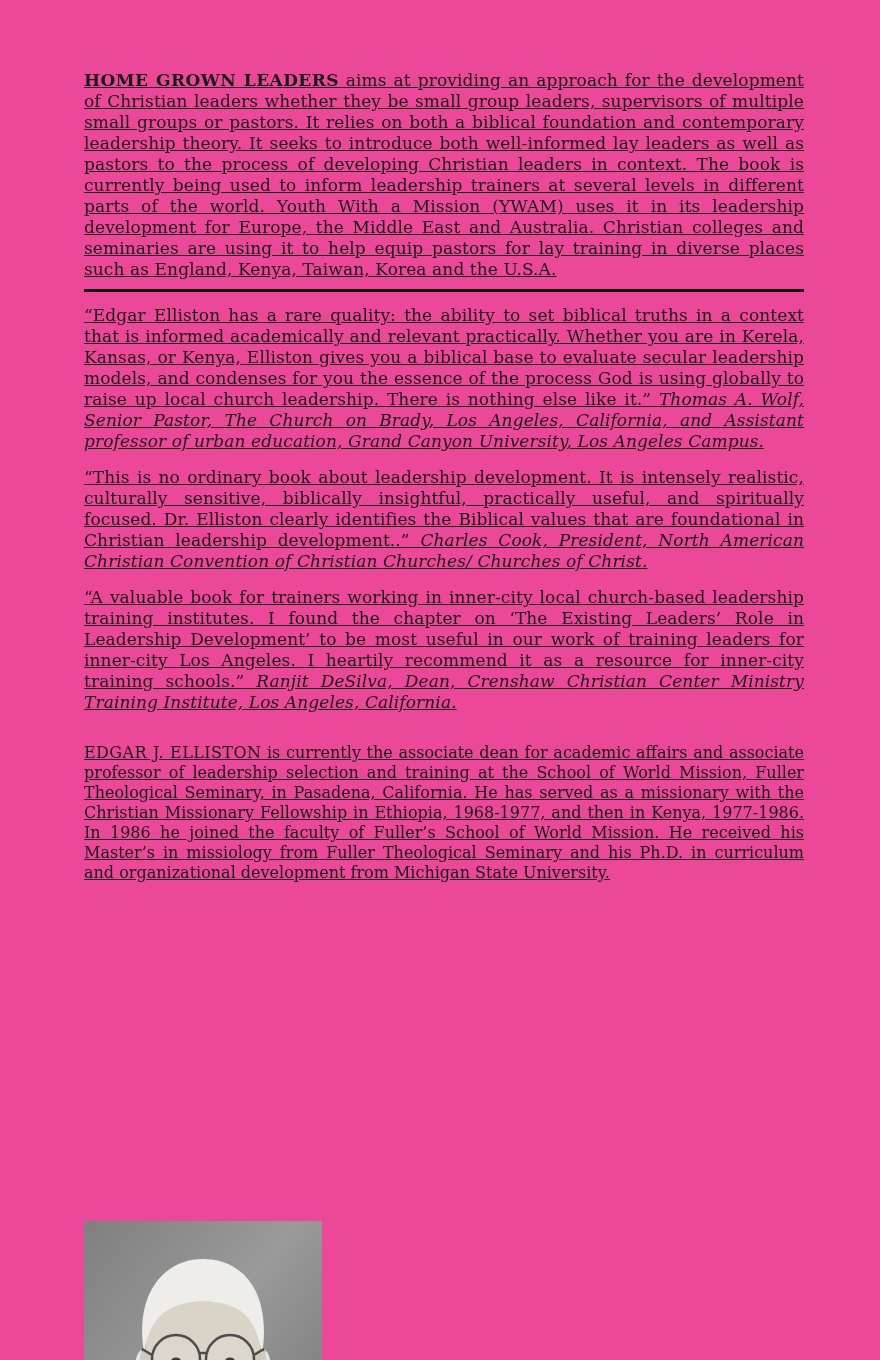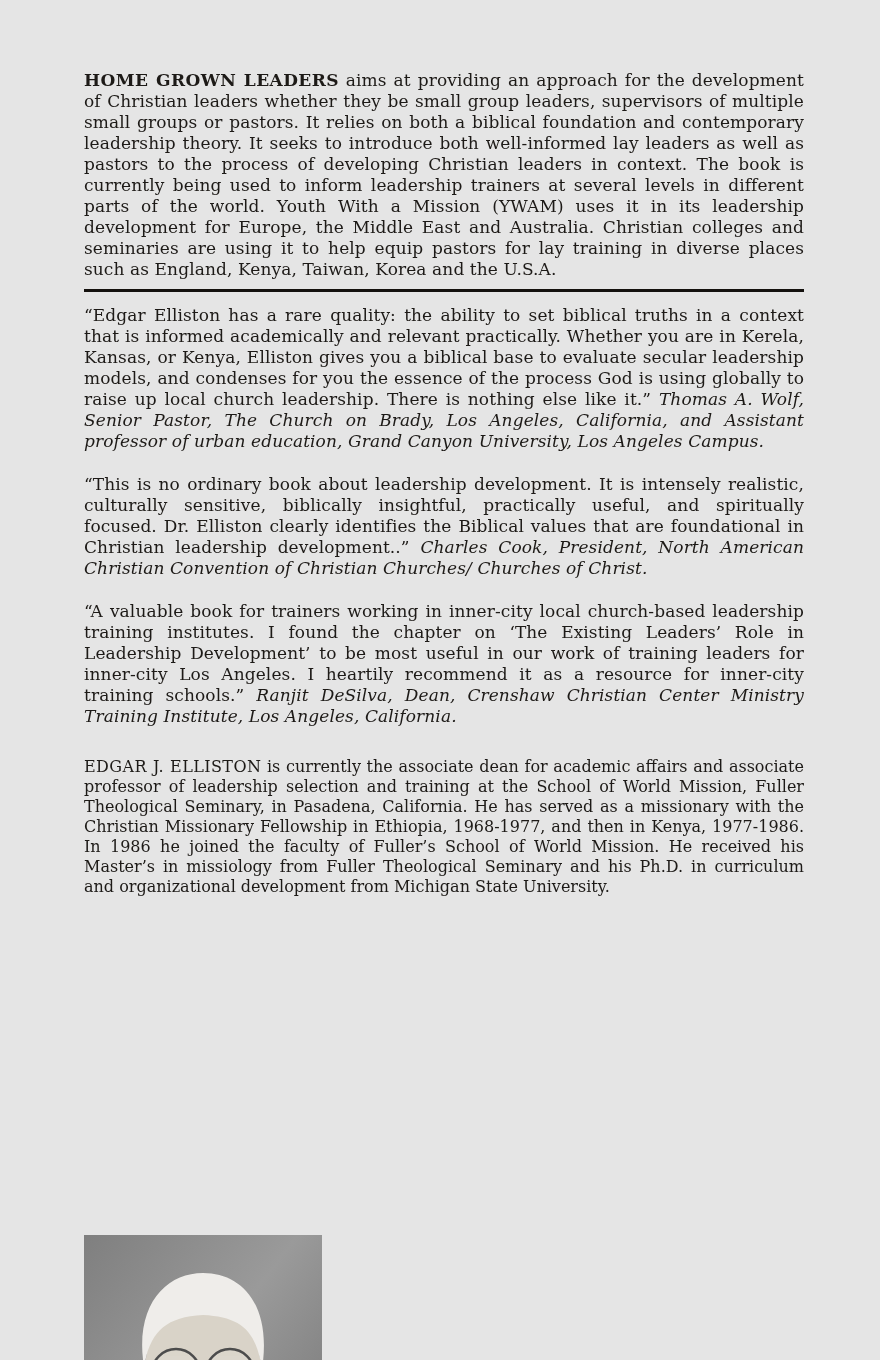--- a/index.html
+++ b/index.html
@@ -1,41 +1,42 @@
 <!DOCTYPE html>
 <html><head>
 <meta charset="utf-8">
 <style>
   html,body{margin:0;padding:0;}
   body{background:#d8d2c6;}
   .cover{
     position:relative;
     width:880px;height:1360px;
     margin:0 auto;
-    background:#e5e5e5;
+    background:#ec4899;
     color:#1d1a17;
     font-family:"DejaVu Serif", serif;
     overflow:hidden;
     box-sizing:border-box;
     padding:70px 76px 0 84px;
+    text-decoration:underline;
   }
   .para{
     margin:0;
     font-size:17px;
     line-height:21px;
     text-align:justify;
     letter-spacing:.1px;
   }
   .lead-caps{font-weight:bold;letter-spacing:.4px;}
   .rule{
     border:none;height:3px;background:#14110e;
     margin:9px 0 13px 0;
   }
   .quote{margin-top:8px;}
-  .quote + .quote{margin-top:22px;}
+  .quote + .quote{margin-top:15px;}
   .quote .attr{font-style:italic;}
   .quotes{margin-top:0;}
   
   .bio-row{
     display:flex;
     margin-top:26px;
     gap:26px;
     align-items:flex-start;
     flex-direction:column;
   }

